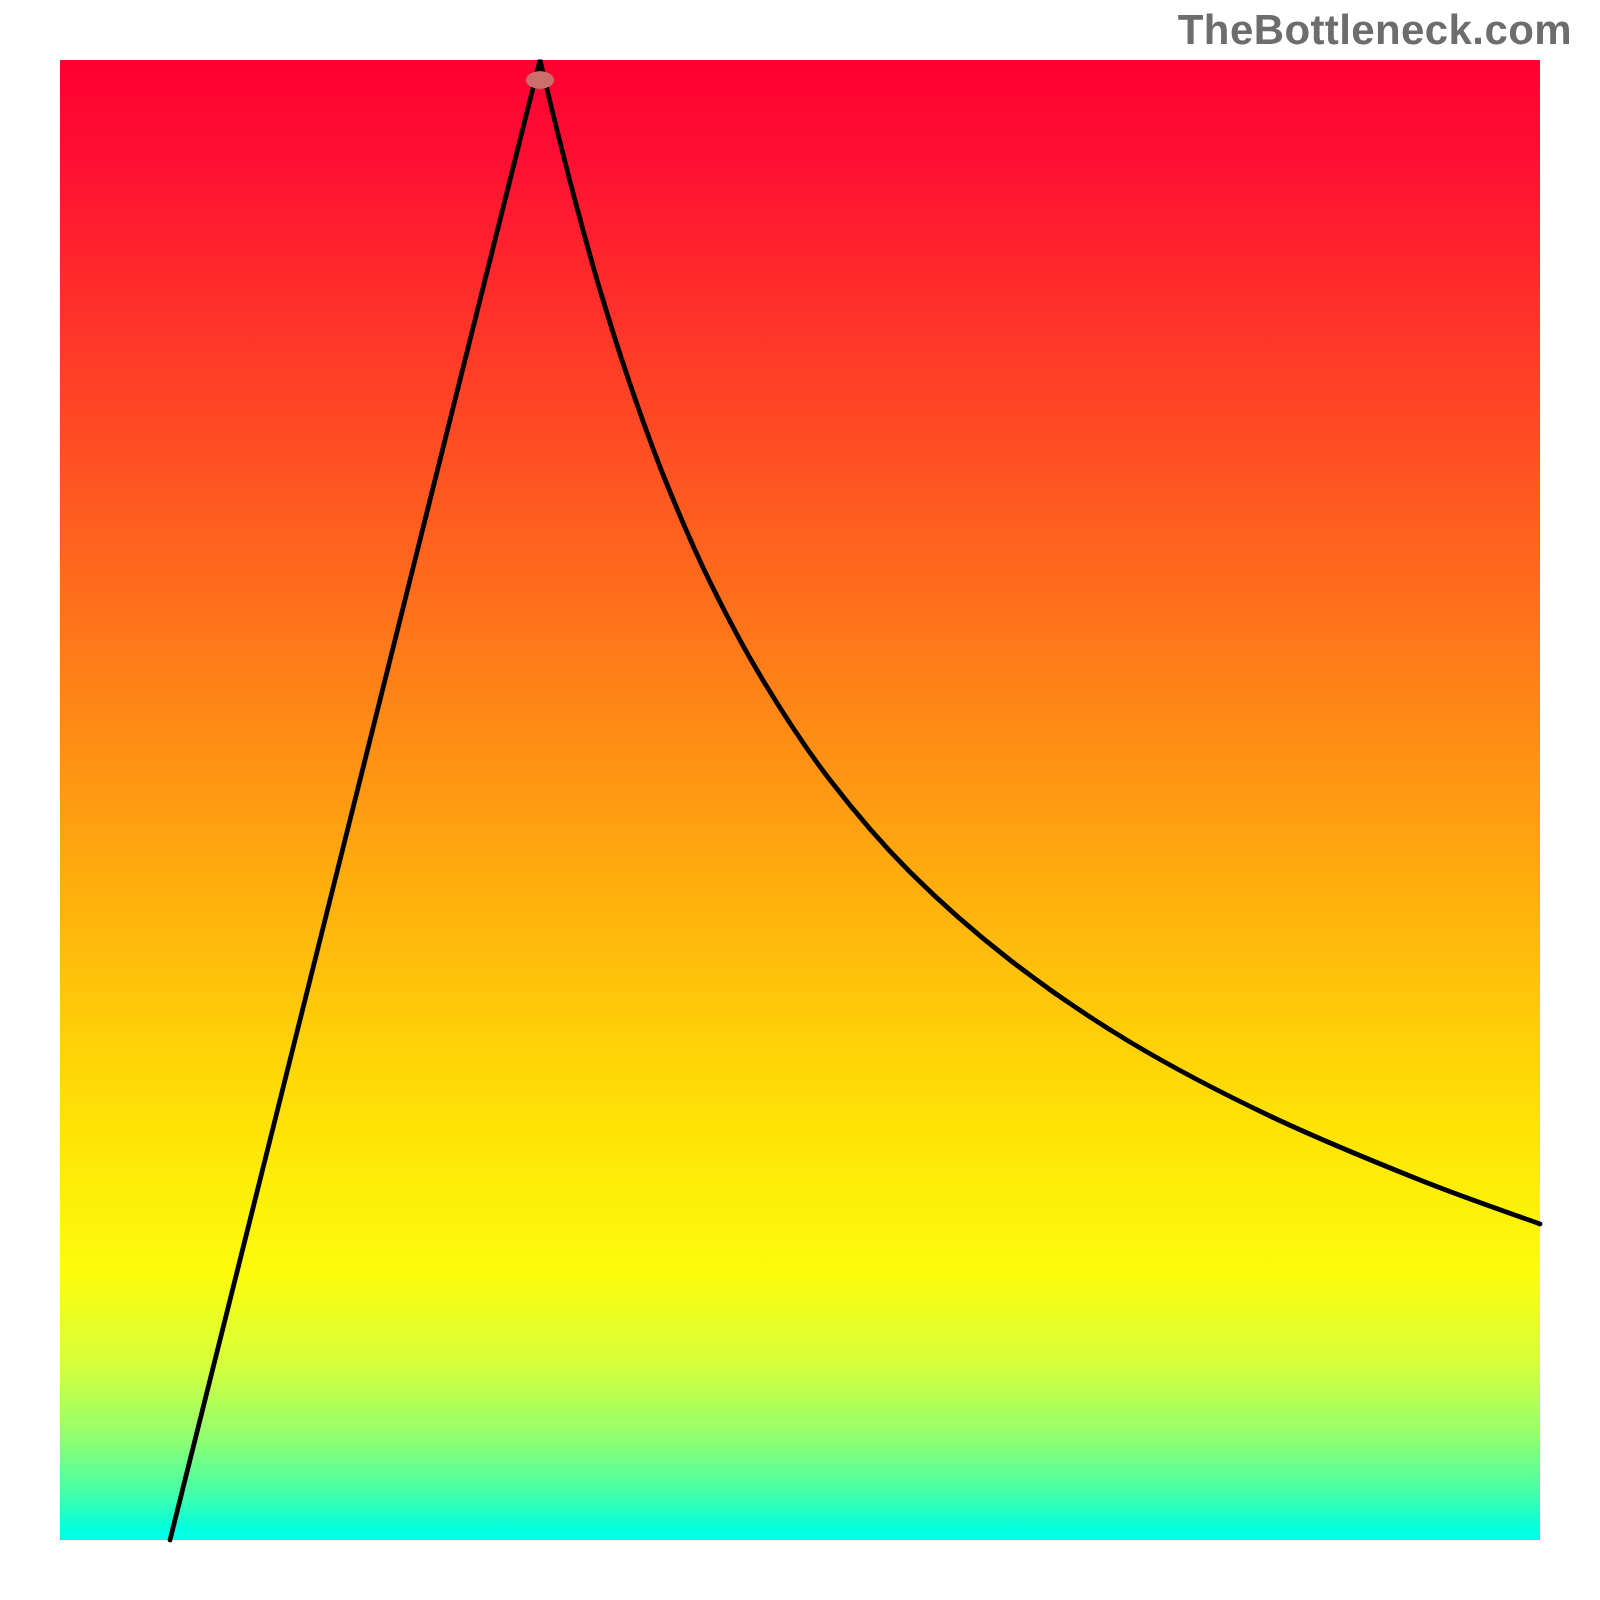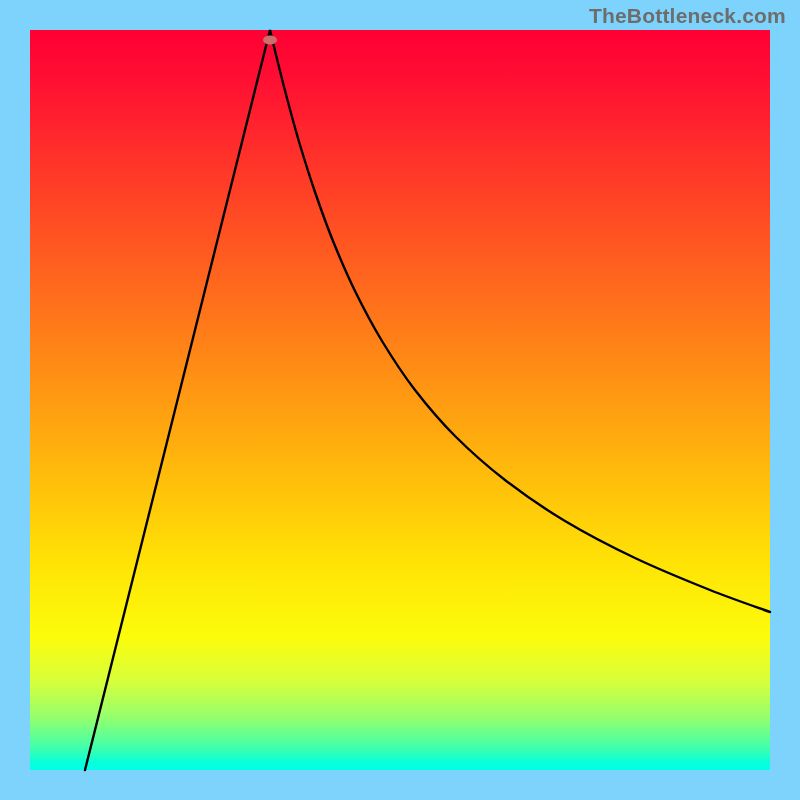--- a/index.html
+++ b/index.html
@@ -8,21 +8,21 @@
     width: 800px;
     height: 800px;
     background: #000;
     overflow: hidden;
     font-family: Arial, Helvetica, sans-serif;
   }
   .frame {
     position: relative;
     width: 800px;
     height: 800px;
-    background: #7dd3fc;
+    background: #ffffff;
   }
   .plot-area {
     position: absolute;
     left: 30px;
     top: 30px;
     width: 740px;
     height: 740px;
     
     background: linear-gradient(
       to bottom,

